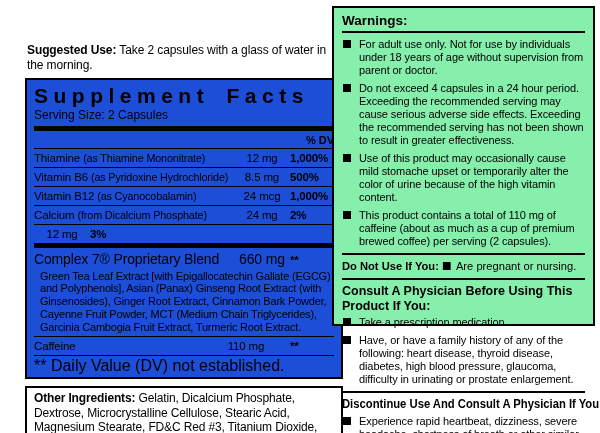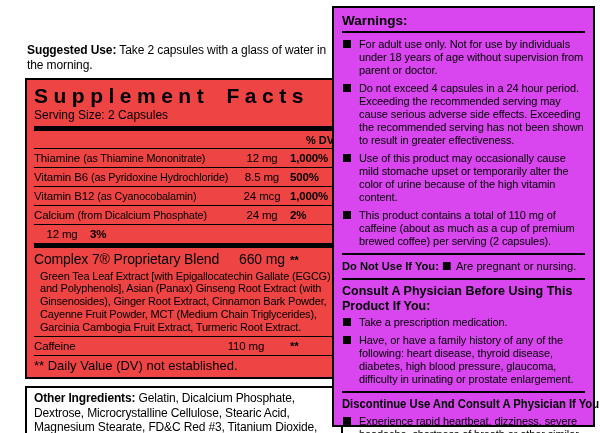--- a/index.html
+++ b/index.html
@@ -12,21 +12,21 @@
   }
   b,.b{font-weight:bold;}
 
   
   .col-left{position:absolute;left:25px;top:7px;width:318px;margin-top:36px;}
   .suggested{
     margin:0 0 6px 2px;font-size:12px;line-height:14.5px;letter-spacing:-0.1px;
   }
 
   .facts-box{
-    border:2px solid #000;padding:4px 7px 5px 7px;background:#ef4444;
+    border:2px solid #000;padding:4px 7px 5px 7px;background:#1d4ed8;
   }
   .facts-title{
     font-weight:bold;font-size:21px;line-height:24px;
     letter-spacing:5.5px;word-spacing:6px;white-space:nowrap;
   }
   .serving{font-size:12px;line-height:15px;margin-bottom:3px;}
   .bar{height:5px;background:#000;margin:0 0 1px 0;}
   .hdr-row{
     display:flex;align-items:baseline;font-size:11px;font-weight:bold;
     padding:2px 0;border-bottom:1px solid #000;
@@ -46,32 +46,32 @@
   .namt{width:56px;text-align:center;white-space:nowrap;}
   .ndv{width:44px;font-weight:bold;white-space:nowrap;}
 
   .blend-row{padding-top:4px;}
   .blend-row .nname,.blend-row .namt{font-weight:normal;font-size:14px;}
   .blend-desc{
     font-size:11px;line-height:12.8px;letter-spacing:-0.2px;
     margin:0 0 3px 6px;
   }
   .caffeine-row{border-top:1px solid #000;border-bottom:1px solid #000;gap:16px;}
-  .footnote{font-size:13px;line-height:13px;padding-top:3px;}
+  .footnote{font-size:16px;line-height:13px;padding-top:3px;}
 
   .other-box{
     border:2px solid #000;margin-top:7px;padding:3px 7px 5px 7px;
   }
   .other-box p{margin:0;font-size:12px;line-height:14.5px;letter-spacing:-0.15px;}
 
   
   .col-right{
-    position:absolute;left:332px;top:6px;width:263px;height:421px;
+    position:absolute;left:332px;top:6px;width:263px;height:320px;
     border:2px solid #000;padding:5px 8px 4px 8px;box-sizing:border-box;
-    background:#d946ef;
+    background:#86efac;
   }
   .warn-title{font-size:13.5px;font-weight:bold;line-height:16px;}
   .warn-rule{height:2px;background:#000;margin:2px 0 5px 0;}
   .bullet{
     display:flex;font-size:11px;line-height:13px;letter-spacing:-0.1px;
     margin-bottom:5px;
   }
   .sq{
     flex:0 0 auto;width:8px;height:8px;background:#000;
     margin:2px 8px 0 1px;

